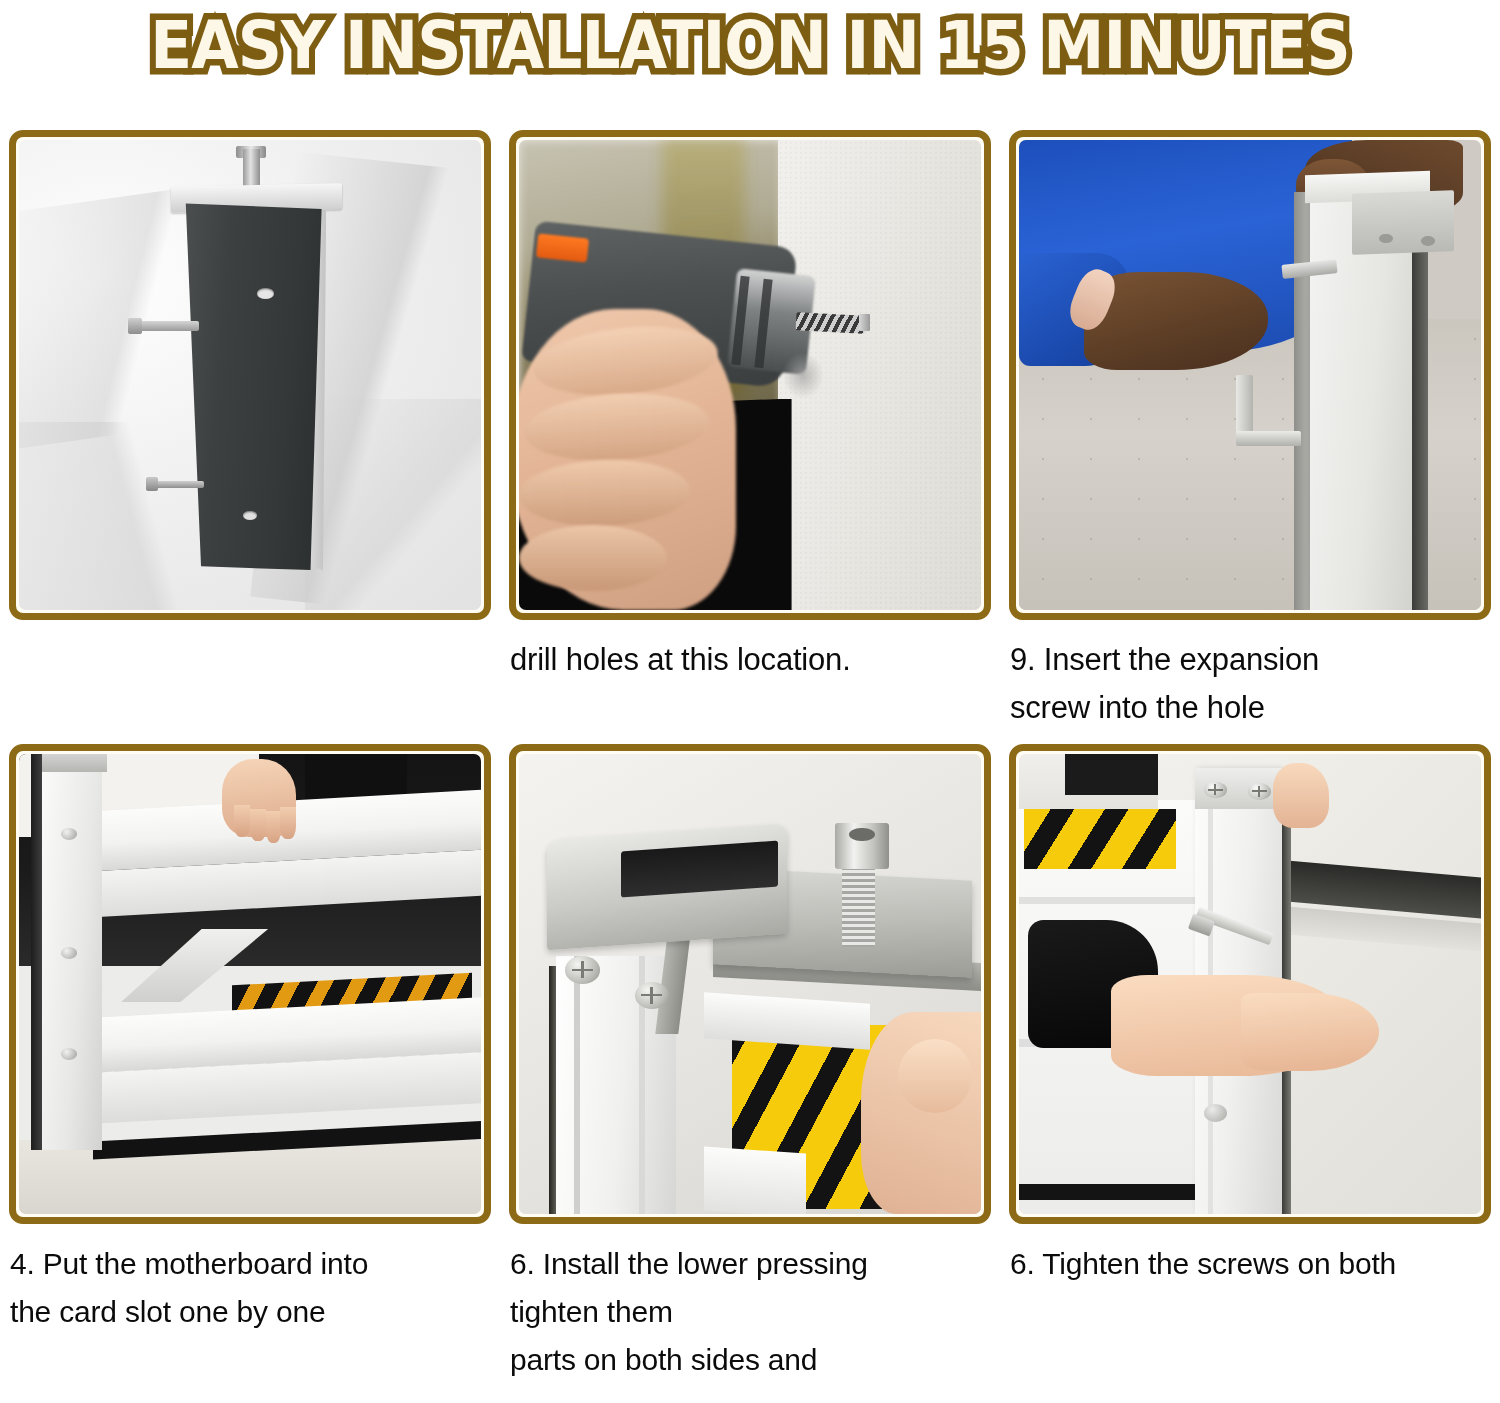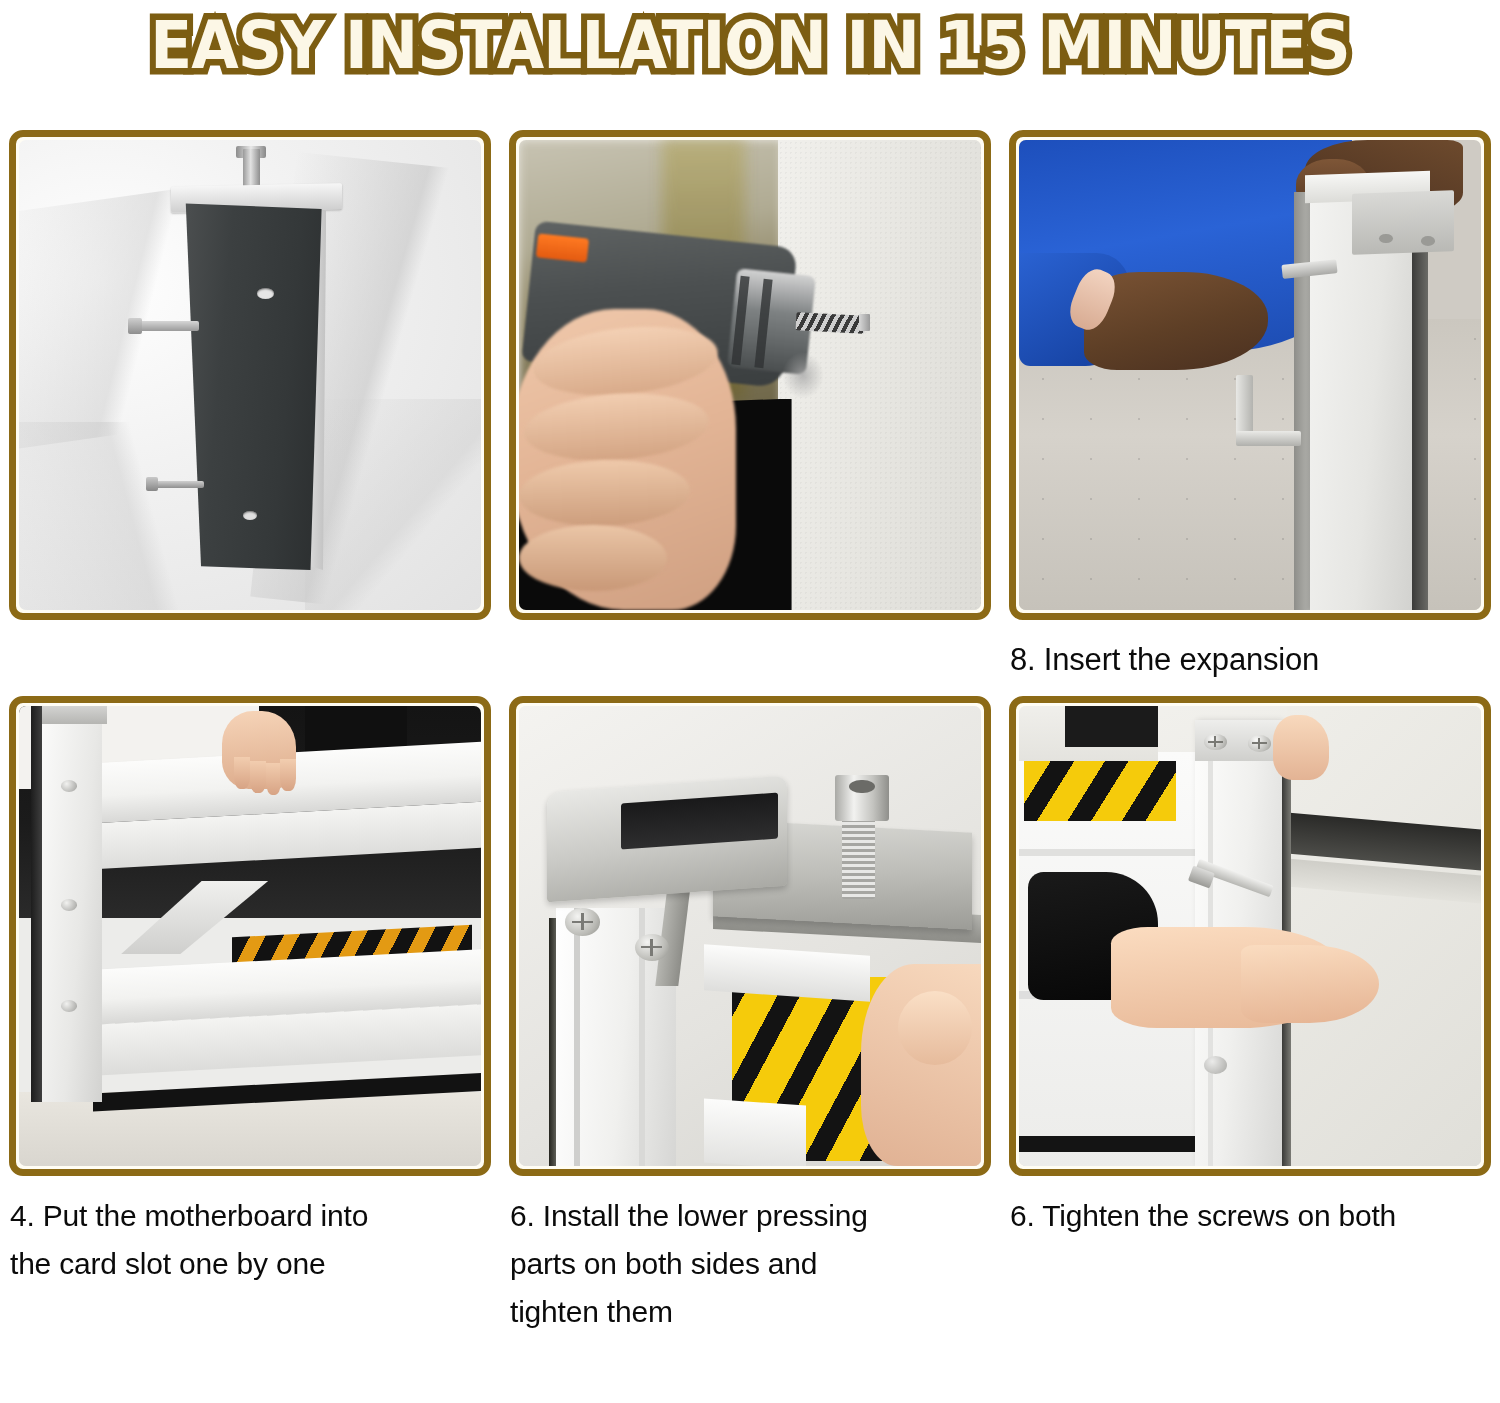--- a/index.html
+++ b/index.html
@@ -383,20 +383,21 @@
             <div class="bittip"></div>
             <div class="dust"></div>
             <div class="hand"></div>
             <div class="f1"></div>
             <div class="f2"></div>
             <div class="f3"></div>
             <div class="f4"></div>
           </div>
         </div>
         <div class="caption">
+          <span class="ln">drill holes at this location.</span>
         </div>
       </div>
 
       <div class="cell">
         <div class="frame">
           <div class="photo p3">
             <div class="floor"></div>
             <div class="floorspeck"></div>
             <div class="blue"></div>
             <div class="bluesleeve"></div>
@@ -410,21 +411,22 @@
             <div class="coltop"></div>
             <div class="plate"></div>
             <div class="scr1"></div>
             <div class="scr2"></div>
             <div class="tool"></div>
             <div class="allenV"></div>
             <div class="allenH"></div>
           </div>
         </div>
         <div class="caption">
-          <span class="ln">8. Insert the expansion</span>
+          <span class="ln">9. Insert the expansion</span>
+          <span class="ln">screw into the hole</span>
         </div>
       </div>
 
     </div>
 
     <div class="row row2" style="margin-top:12px;">
 
       <div class="cell">
         <div class="frame tall">
           <div class="photo p4">
@@ -478,22 +480,22 @@
             <div class="slot"></div>
             <div class="scrw sc1"></div>
             <div class="scrw sc2"></div>
             <div class="boltThread"></div>
             <div class="boltHead"></div>
             <div class="boltHole"></div>
           </div>
         </div>
         <div class="caption">
           <span class="ln">6. Install the lower pressing</span>
+          <span class="ln">tighten them</span>
           <span class="ln">parts on both sides and</span>
-          <span class="ln">tighten them</span>
         </div>
       </div>
 
       <div class="cell">
         <div class="frame tall">
           <div class="photo p6">
             <div class="wall"></div>
             <div class="rightwall"></div>
             <div class="baseboard"></div>
             <div class="floorline"></div>

